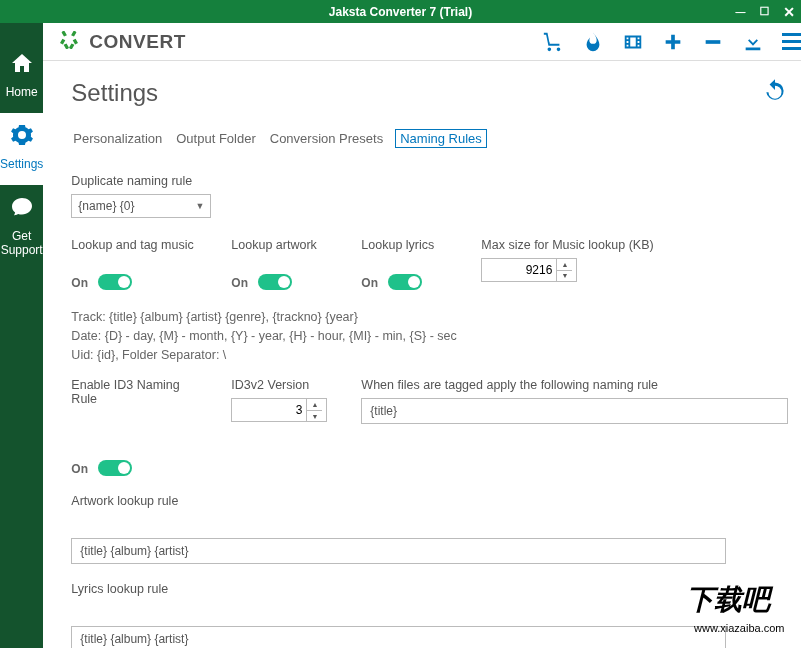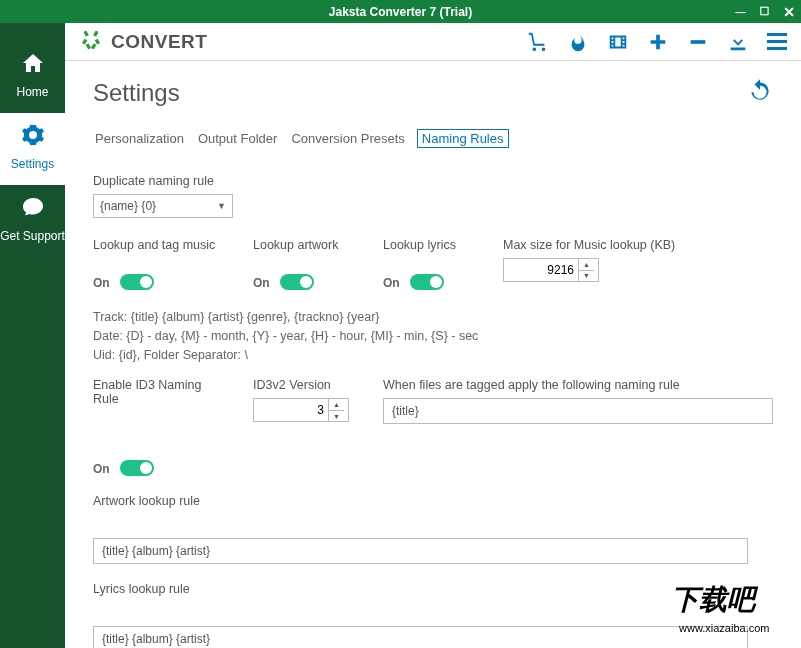--- a/index.html
+++ b/index.html
@@ -213,21 +213,21 @@
             <div class="spinner" style="width:96px;">
               <input value="3" style="">
               <div class="spin-btns">
                 <div class="sb">▲</div>
                 <div class="sb">▼</div>
               </div>
             </div>
           </div>
           <div class="col" style="flex:1;">
             <div class="flabel">When files are tagged apply the following naming rule</div>
-            <input class="text-input" style="width: 390px;" value="{title}">
+            <input class="text-input" style="width: 427px;" value="{title}">
           </div>
         </div>
 
         <div class="section">
           <div class="flabel">Artwork lookup rule</div>
           <input class="text-input text-input-wide" value="{title} {album} {artist}" style="">
         </div>
 
         <div class="section">
           <div class="flabel">Lyrics lookup rule</div>

